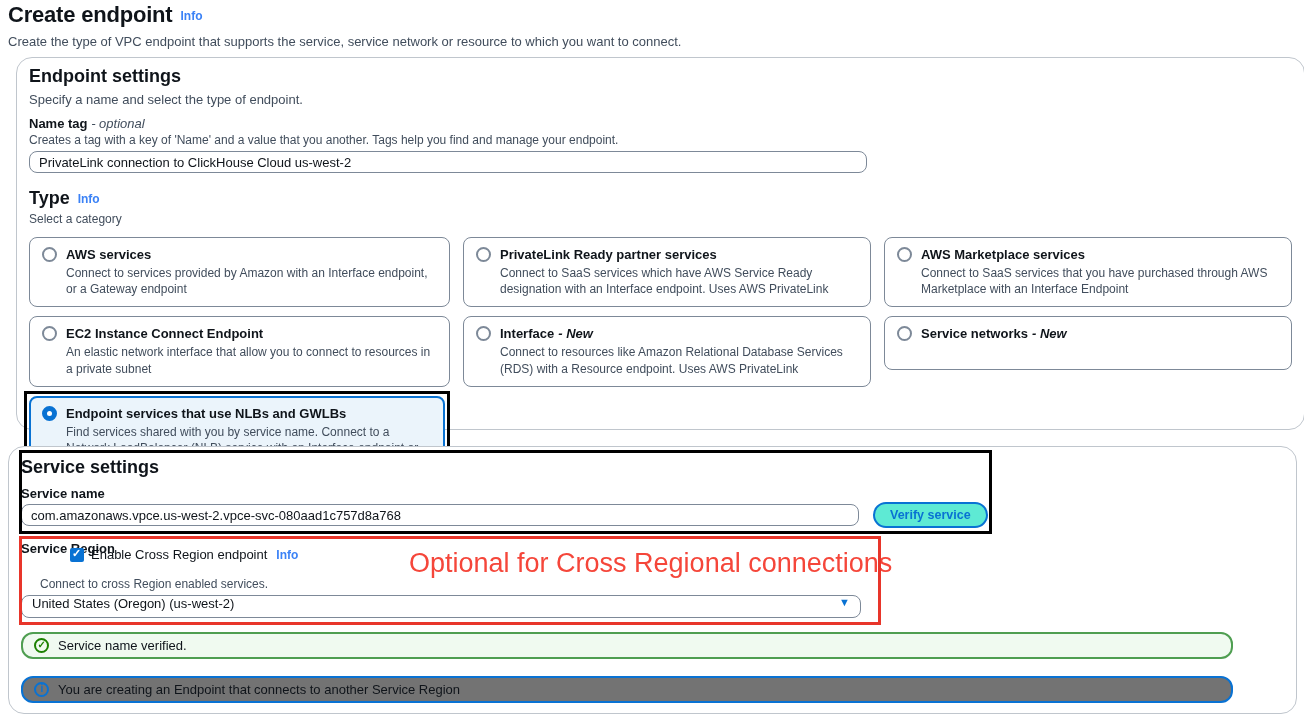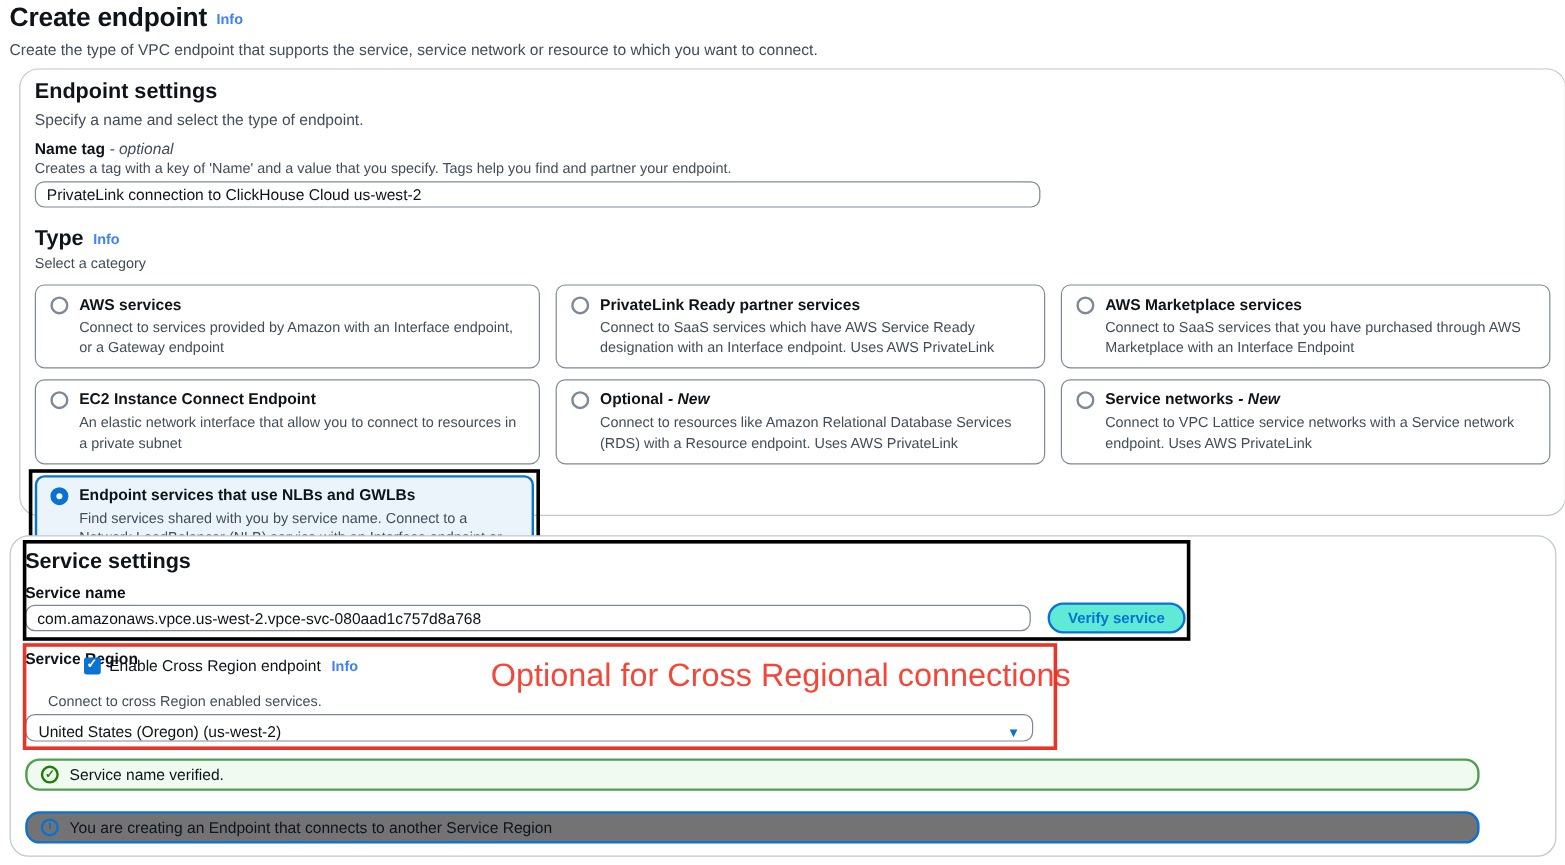--- a/index.html
+++ b/index.html
@@ -58,21 +58,21 @@
   .annot-black-2 { left:10px; top:3px; width:973px; height:84px; border:3px solid #000; }
   .annot-red { left:10px; top:89px; width:862px; height:89px; border:3px solid #e8352a; }
   .sr-label { position:absolute; left:12px; top:94px; }
   .cb-row { position:absolute; left:13px; top:100px; display:flex; align-items:center; gap:7px;padding-left:48px; }
   .checkbox { width:14px; height:14px; background:#0972d3; border-radius:2px; position:relative; cursor:pointer; }
   .checkbox::after { content:"✓"; position:absolute; left:2px; top:-1px; color:#fff; font-size:11px; font-weight:700; }
   .cb-label { font-size:13px; color:#0f141a; }
   .cb-row .info-link { vertical-align:0; margin-left:2px; }
   .cb-help { position:absolute; left:31px; top:130px; font-size:12px; color:#414d5c; }
   .region-select { position:absolute; left:12px; top:148px; width:840px; height:23px; border:1px solid #7d8998;
-    border-radius:8px; background:#fff; display:flex; align-items:flex-end; padding:0 10px; cursor:pointer; }
+    border-radius:8px; background:#fff; display:flex; align-items:flex-start; padding:0 10px; cursor:pointer; }
   .region-select .rs-text { font-size:13px; color:#0f141a; flex:1; }
   .caret-down { color:#0972d3; font-size:11px; }
   .red-note { position:absolute; left:400px; top:101px; font-size:27px; color:#f5463a; white-space:nowrap; }
 
   .banner { position:absolute; left:12px; width:1212px; height:27px; display:flex; align-items:center; gap:9px;
     padding-left:11px; border-radius:12px; }
   .banner-success { top:185px; background:#f0faf0; border:2px solid #4f9e51; }
   .banner-info { top:229px; background:#737373; border:2px solid #0972d3; }
   .banner-text { font-size:13px; color:#0f141a; }
   .status-icon { width:15px; height:15px; border-radius:50%; border:2px solid; position:relative; flex:0 0 auto; }
@@ -92,21 +92,21 @@
   </div>
 
   <div class="card card1">
     <div class="h2">Endpoint settings</div>
     <div class="sec-desc">Specify a name and select the type of endpoint.</div>
 
     <div class="field-label nametag-label">
       <span>Name tag</span>
       <span class="optional">- optional</span>
     </div>
-    <div class="field-help">Creates a tag with a key of 'Name' and a value that you specify. Tags help you find and partner your endpoint.</div>
+    <div class="field-help">Creates a tag with a key of 'Name' and a value that you another. Tags help you find and manage your endpoint.</div>
     <input class="text-input nametag-input" value="PrivateLink connection to ClickHouse Cloud us-west-2" style="">
 
     <div class="h2 type-h2">
       <span>Type</span><span class="info-link">Info</span>
     </div>
     <div class="select-cat">Select a category</div>
 
     <div class="type-grid">
 
       <div class="type-card">
@@ -128,28 +128,27 @@
       </div>
 
       <div class="type-card">
         <span class="radio"></span>
         <span class="tc-title">EC2 Instance Connect Endpoint</span>
         <div class="tc-desc">An elastic network interface that allow you to connect to resources in a private subnet</div>
       </div>
 
       <div class="type-card">
         <span class="radio"></span>
-        <span class="tc-title">Optional</span><span class="tc-suffix">- New</span>
+        <span class="tc-title">Interface</span><span class="tc-suffix">- New</span>
         <div class="tc-desc">Connect to resources like Amazon Relational Database Services (RDS) with a Resource endpoint. Uses AWS PrivateLink</div>
       </div>
 
       <div class="type-card">
         <span class="radio"></span>
         <span class="tc-title">Service networks</span><span class="tc-suffix">- New</span>
-        <div class="tc-desc">Connect to VPC Lattice service networks with a Service network endpoint. Uses AWS PrivateLink</div>
       </div>
 
       <div class="annot-black-tile">
         <div class="type-card selected">
           <span class="radio"></span>
           <span class="tc-title">Endpoint services that use NLBs and GWLBs</span>
           <div class="tc-desc">Find services shared with you by service name. Connect to a Network LoadBalancer (NLB) service with an Interface endpoint or to a Gateway LoadBalancer (GWLB) service with a Gateway Load Balancer endpoint</div>
         </div>
       </div>
 

